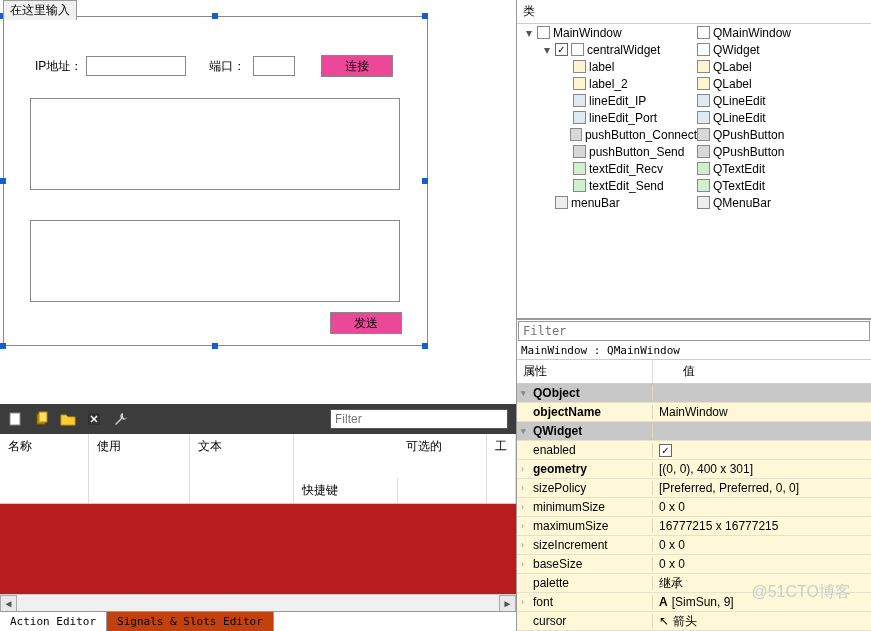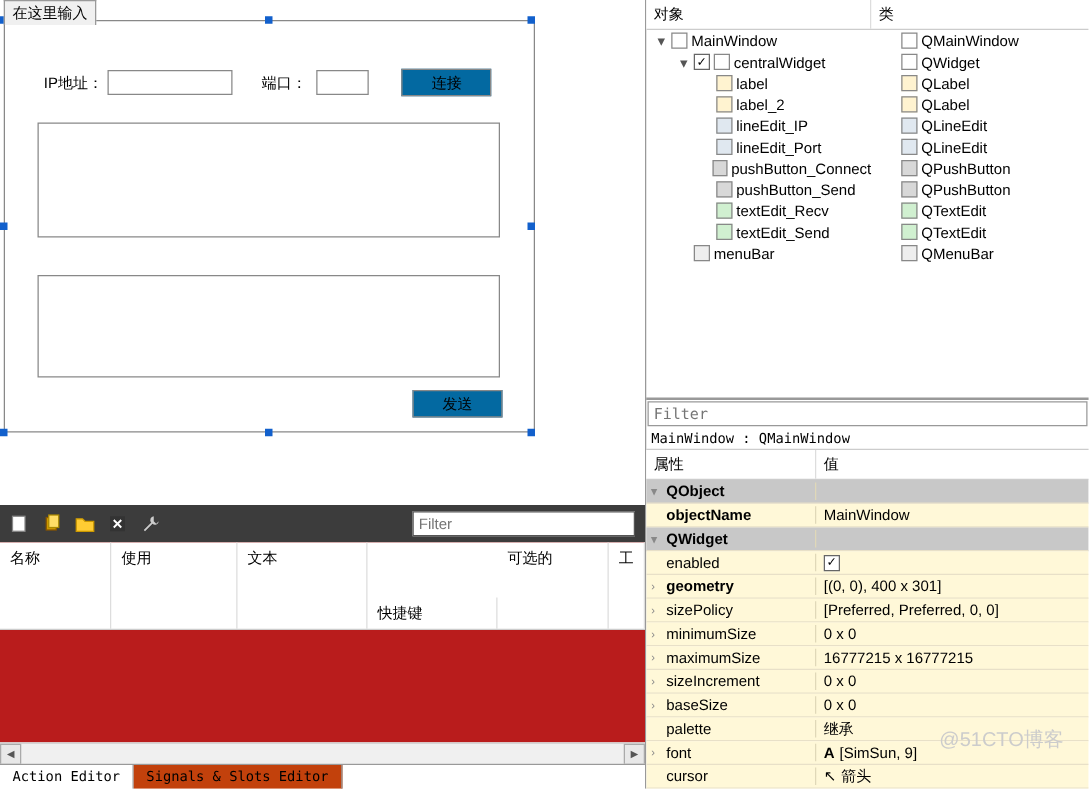--- a/index.html
+++ b/index.html
@@ -12,21 +12,21 @@
 .sel-handle { position: absolute; width: 6px; height: 6px; background: #1260cc; }
 .sh-tl { left: 0; top: 13px; } .sh-tm { left: 212px; top: 13px; } .sh-tr { left: 422px; top: 13px; }
 .sh-ml { left: 0; top: 178px; } .sh-mr { left: 422px; top: 178px; }
 .sh-bl { left: 0; top: 343px; } .sh-bm { left: 212px; top: 343px; } .sh-br { left: 422px; top: 343px; }
 .form-row { position: absolute; display: flex; align-items: center; gap: 4px; }
 .row1 { left: 35px; top: 55px; }
 .lbl { color: #000; }
 .inp { height: 20px; border: 1px solid #888; background: #fff; padding: 0 2px; }
 .inp-ip { width: 100px; }
 .inp-port { width: 42px; margin-left: 4px; }
-.btn { height: 22px; border: 1px solid #888; background: #0369a1; padding: 0 12px; cursor: pointer; }
+.btn { height: 22px; border: 1px solid #888; background: #ec4899; padding: 0 12px; cursor: pointer; }
 .btn-connect { margin-left: 22px; width: 72px; }
 .textarea-box { position: absolute; border: 1px solid #888; background: #fff; }
 .te-recv { left: 30px; top: 98px; width: 370px; height: 92px; }
 .te-send { left: 30px; top: 220px; width: 370px; height: 82px; }
 .btn-send { position: absolute; left: 330px; top: 312px; width: 72px; }
 
 .toolbar-dark { background: #3c3c3c; height: 32px; display: flex; align-items: center; padding: 0 8px; gap: 10px; }
 .tool-icon { width: 16px; height: 16px; display: inline-block; }
 .filter-box { margin-left: auto; width: 178px; height: 20px; background: #fff; border: 1px solid #555; padding: 0 4px; color: #999; }
 .action-table { flex: 1; background: #b91c1c; }
@@ -41,30 +41,30 @@
 .bottom-tabs > div { padding: 3px 10px; border-right: 1px solid #999; font-family: Consolas, monospace; font-size: 11px; }
 .bt-active { background: #fff; }
 .bt-inactive { background: #c2410c; }
 
 .obj-inspector { flex: 1; overflow: auto; }
 .obj-header { display: flex; background: #fff; border-bottom: 1px solid #ccc; position: sticky; top: 0; }
 .obj-header > div { padding: 3px 6px; }
 .oh-1 { width: 180px; border-right: 1px solid #ddd; } .oh-2 { flex: 1; }
 .obj-row { display: flex; align-items: center; height: 17px; }
 .obj-name { display: flex; align-items: center; gap: 3px; width: 180px; }
-.obj-class { display: flex; align-items: center; gap: 3px; margin-left: 24px; }
+.obj-class { display: flex; align-items: center; gap: 3px; }
 .tree-exp { width: 10px; text-align: center; color: #555; cursor: pointer; }
 .indent { display: inline-block; }
 .mini-icon { width: 13px; height: 13px; display: inline-flex; align-items: center; justify-content: center; font-size: 9px; border: 1px solid #888; }
 .ic-window { background: #fff; } .ic-label { background: #fff3d0; } .ic-line { background: #e0e8f0; } .ic-btn { background: #d8d8d8; } .ic-text { background: #d0f0d0; } .ic-menu { background: #eee; }
 
 .prop-area { border-top: 2px solid #999; display: flex; flex-direction: column; height: 313px; }
 .prop-filter { border: 1px solid #999; margin: 1px; padding: 2px 4px; font-family: Consolas, monospace; color: #888; }
 .prop-path { padding: 2px 4px; font-family: Consolas, monospace; font-size: 11px; border-bottom: 1px solid #ccc; }
-.prop-header { display: flex; background: #fff; border-bottom: 1px solid #ccc; }
+.prop-header { display: flex; background: #fff; border-bottom: 1px solid #ccc; gap: 24px; }
 .prop-header > div { padding: 3px 6px; }
 .ph-1 { width: 136px; border-right: 1px solid #ddd; } .ph-2 { flex: 1; }
 .prop-body { flex: 1; overflow: auto; }
 .prop-row { display: flex; align-items: center; height: 19px; border-bottom: 1px solid #e8e0c8; }
 .prop-group { background: #c8c8c8; font-weight: bold; }
 .prop-yellow { background: #fff8d8; }
 .prop-key { width: 136px; padding-left: 4px; display: flex; align-items: center; gap: 2px; border-right: 1px solid #e0d8b8; }
 .prop-val { flex: 1; padding-left: 6px; display: flex; align-items: center; gap: 4px; }
 .exp-arrow { width: 10px; color: #888; font-size: 9px; }
 .bold { font-weight: bold; }
@@ -140,21 +140,20 @@
 
   <div class="bottom-tabs">
     <div class="bt-active">Action Editor</div>
     <div class="bt-inactive">Signals &amp; Slots Editor</div>
   </div>
 </div>
 
 <div class="right-pane">
   <div class="obj-inspector">
     <div class="obj-header">
-      <div class="oh-1">对象</div>
       <div class="oh-2">类</div>
     </div>
     <div id="obj-tree-body">
         <div class="obj-row">
           <div class="obj-name">
             <span class="indent" style="width: 4px;"></span>
             <span class="tree-exp">▾</span>
             <span class="mini-icon ic-window"></span>
             <span>MainWindow</span>
           </div>

